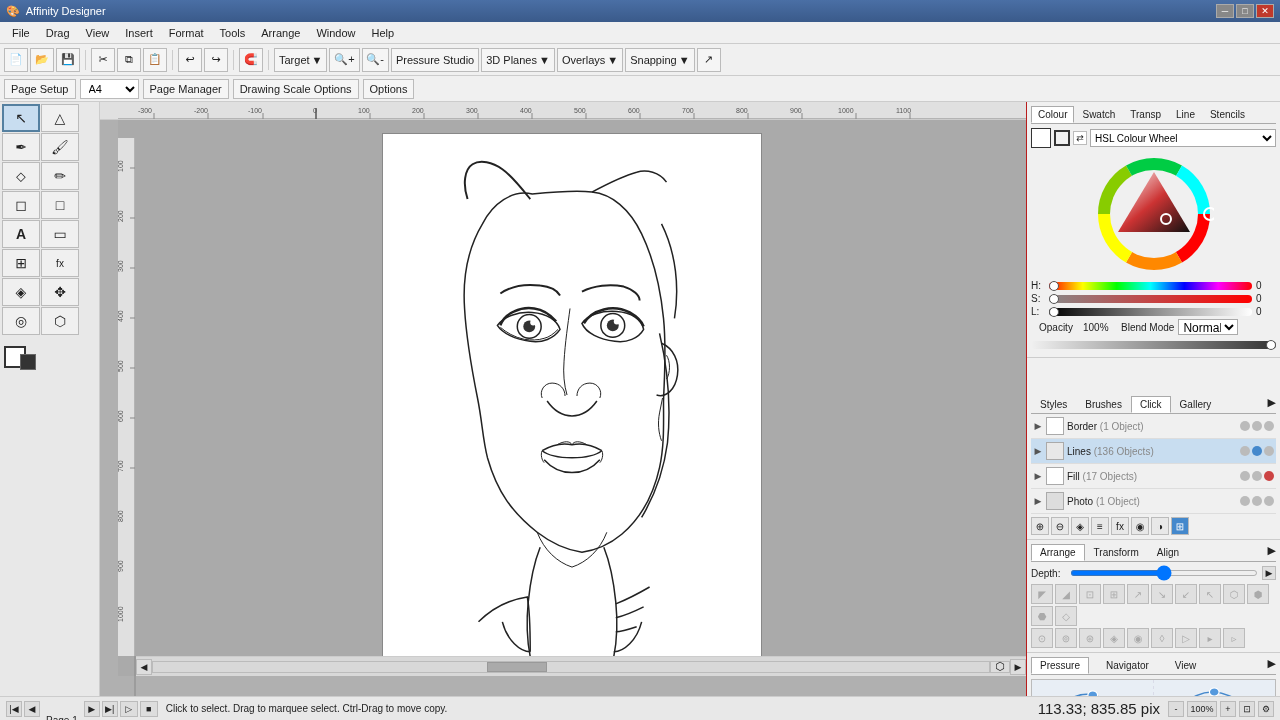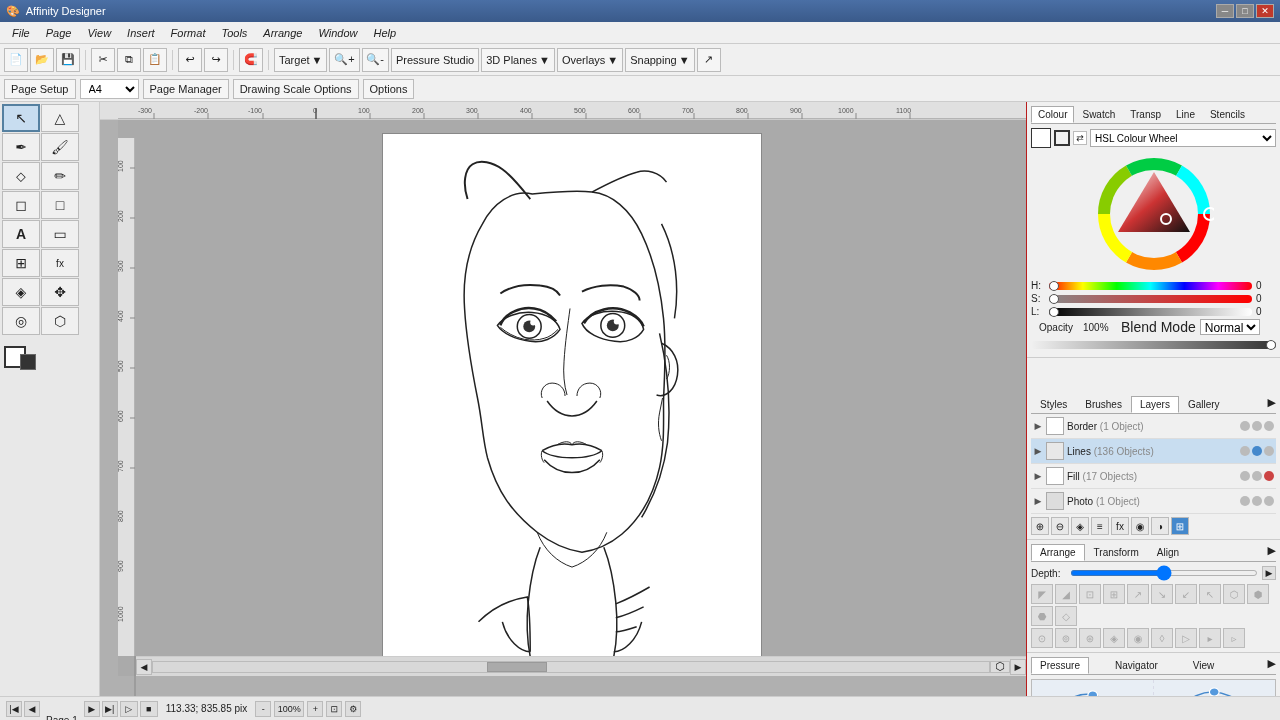--- a/index.html
+++ b/index.html
@@ -7,21 +7,21 @@
 
     
     #titlebar { width: 100%; height: 22px; background: linear-gradient(to bottom, #4a6fa5, #3a5a8a); display: flex; align-items: center; justify-content: space-between; padding: 0 6px; color: white; font-size: 11px; }
     #titlebar-left { display: flex; align-items: center; gap: 6px; }
     #titlebar-right { display: flex; gap: 2px; }
     .title-btn { width: 18px; height: 14px; background: #888; border: 1px solid #aaa; cursor: pointer; display: flex; align-items: center; justify-content: center; font-size: 9px; color: #fff; }
     .title-btn.close { background: #c0392b; }
 
     
     #menubar { width: 100%; height: 22px; background: #f0f0f0; border-bottom: 1px solid #ccc; display: flex; align-items: center; padding: 0 4px; }
-    .menu-item { padding: 2px 8px; cursor: pointer; font-size: 11px; font-style: italic; }
+    .menu-item { padding: 2px 8px; cursor: pointer; font-size: 11px; }
 
     
     #toolbar1 { width: 100%; height: 32px; background: #f0f0f0; border-bottom: 1px solid #ccc; display: flex; align-items: center; padding: 0 4px; gap: 2px; }
     .tb-btn { height: 24px; min-width: 24px; padding: 0 4px; background: #f5f5f5; border: 1px solid #bbb; cursor: pointer; display: flex; align-items: center; justify-content: center; font-size: 11px; gap: 2px; }
     .tb-separator { width: 1px; height: 20px; background: #ccc; margin: 0 3px; }
 
     
     #toolbar2 { width: 100%; height: 26px; background: #f0f0f0; border-bottom: 1px solid #ccc; display: flex; align-items: center; padding: 0 4px; gap: 4px; }
     .tb2-btn { height: 20px; padding: 0 6px; background: #f5f5f5; border: 1px solid #bbb; cursor: pointer; display: flex; align-items: center; gap: 3px; font-size: 11px; justify-content: flex-end; }
     .tb2-select { height: 20px; padding: 0 4px; background: #fff; border: 1px solid #bbb; font-size: 11px; }
@@ -62,21 +62,21 @@
     .colour-wheel-container { display: flex; justify-content: center; margin-bottom: 6px; }
     #colour-wheel { width: 120px; height: 120px; position: relative; }
 
     .hsl-row { display: flex; align-items: center; gap: 4px; margin-bottom: 2px; font-size: 10px; }
     .hsl-label { width: 14px; }
     .hsl-value { width: 20px; }
 
     .opacity-row { display: flex; align-items: center; gap: 4px; margin-bottom: 2px; font-size: 10px; }
     .opacity-label { width: 40px; margin-left: 8px; }
     .opacity-value { width: 30px; font-size: 10px; }
-    .blend-label { font-size: 14px; margin-left: 4px; }
+    .blend-label { font-size: 10px; margin-left: 4px; }
     .blend-select { height: 16px; font-size: 12px; border: 1px solid #aaa; background: white; width: 60px; }
 
     
     #layers-section { background: #f0f0f0; border-bottom: 1px solid #ccc; padding: 4px; flex-shrink: 0; margin-top: 34px; }
     .section-tabs { display: flex; gap: 0; border-bottom: 1px solid #aaa; }
     .section-tab { padding: 2px 8px; cursor: pointer; font-size: 10px; border: 1px solid transparent; }
     .section-tab.active { background: white; border: 1px solid #aaa; border-bottom: 1px solid white; }
 
     .layer-row { display: flex; align-items: center; gap: 3px; padding: 3px 2px; border-bottom: 1px solid #ddd; cursor: pointer; font-size: 10px; }
     .layer-row.active-layer { background: #c8ddf0; }
@@ -97,31 +97,31 @@
     .arrange-tabs { display: flex; gap: 0; border-bottom: 1px solid #aaa; margin-bottom: 4px; }
     .arrange-tab { padding: 2px 8px; cursor: pointer; font-size: 10px; border: 1px solid transparent; }
     .arrange-tab.active { background: white; border: 1px solid #aaa; border-bottom: 1px solid white; }
     .depth-row { display: flex; align-items: center; gap: 4px; margin-bottom: 4px; }
     .depth-label { font-size: 10px; width: 35px; }
     .arrange-btns { display: flex; flex-wrap: wrap; gap: 2px; }
     .arr-btn { width: 22px; height: 20px; background: #e0e0e0; border: 1px solid #bbb; cursor: pointer; display: flex; align-items: center; justify-content: center; font-size: 10px; color: #666; }
 
     
     #pressure-section { background: #f0f0f0; padding: 4px; flex: 1; min-height: 0; }
-    .pressure-tabs { display: flex; gap: 17px; border-bottom: 1px solid #aaa; margin-bottom: 4px; }
+    .pressure-tabs { display: flex; gap: 8px; border-bottom: 1px solid #aaa; margin-bottom: 4px; }
     .pressure-tab { padding: 2px 8px; cursor: pointer; font-size: 10px; border: 1px solid transparent; }
     .pressure-tab.active { background: white; border: 1px solid #aaa; border-bottom: 1px solid white; }
     #pressure-graph { width: 100%; height: 50px; background: #e8eef5; border: 1px solid #bbb; margin-bottom: 4px; position: relative; overflow: hidden; }
 
     
     #statusbar { height: 24px; background: #e8e8e8; border-top: 1px solid #ccc; display: flex; align-items: center; padding: 0 6px; font-size: 10px; gap: 8px; }
     .status-nav { display: flex; align-items: center; gap: 2px; }
     .nav-btn { width: 16px; height: 16px; background: #ddd; border: 1px solid #bbb; cursor: pointer; display: flex; align-items: center; justify-content: center; font-size: 9px; }
     .status-msg { flex: 1; font-size: 10px; }
-    .status-coords { font-size: 10px; }
+    .status-coords { font-size: 15px; }
 
     
     .scrollbar-track { background: #d8d8d8; height: 12px; flex: 1; border: 1px solid #bbb; position: relative; }
     .scrollbar-thumb { height: 100%; width: 60px; background: #aaa; border: 1px solid #999; position: absolute; left: 40%; cursor: pointer; }
 
     
     .hsl-slider { flex: 1; height: 8px; -webkit-appearance: none; appearance: none; border-radius: 4px; outline: none; }
     .hsl-slider.h-slider { background: linear-gradient(to right, red, yellow, lime, cyan, blue, magenta, red); }
     .hsl-slider.s-slider { background: linear-gradient(to right, #888, #f00); }
     .hsl-slider.l-slider { background: linear-gradient(to right, #000, #888, #fff); }
@@ -145,21 +145,21 @@
   </div>
   <div id="titlebar-right">
     <div class="title-btn">─</div>
     <div class="title-btn">□</div>
     <div class="title-btn close">✕</div>
   </div>
 </div>
 
 <div id="menubar">
   <span class="menu-item">File</span>
-  <span class="menu-item">Page</span>
+  <span class="menu-item">Drag</span>
   <span class="menu-item">View</span>
   <span class="menu-item">Insert</span>
   <span class="menu-item">Format</span>
   <span class="menu-item">Tools</span>
   <span class="menu-item">Arrange</span>
   <span class="menu-item">Window</span>
   <span class="menu-item">Help</span>
 </div>
 
 <div id="toolbar1">
@@ -497,21 +497,21 @@
       </div>
       <div style="padding: 2px 0;">
         <input type="range" class="opacity-slider" style="width: 100%; height: 8px;" min="0" max="100" value="100">
       </div>
     </div>
 
     <div id="layers-section">
       <div class="section-tabs">
         <div class="section-tab">Styles</div>
         <div class="section-tab">Brushes</div>
-        <div class="section-tab active">Layers</div>
+        <div class="section-tab active">Click</div>
         <div class="section-tab">Gallery</div>
         <div style="margin-left:auto;cursor:pointer;font-size:11px;">▶</div>
       </div>
 
       <div class="layer-row">
         <div class="layer-expand">
             <span class="expand-arrow">▶</span>
           </div>
         <div class="layer-thumb"></div>
         <span class="layer-name">Border <span style="color:#888;">(1 Object)</span></span>
@@ -643,20 +643,21 @@
 <div id="statusbar">
   <div class="status-nav">
     <div class="nav-btn">|◀</div>
     <div class="nav-btn">◀</div>
     <span style="padding:0 4px;margin-top:23px;">Page 1</span>
     <div class="nav-btn">▶</div>
     <div class="nav-btn">▶|</div>
     <div class="nav-btn" style="width:18px;">▷</div>
     <div class="nav-btn" style="width:18px;">■</div>
   </div>
+  <span class="status-msg">Click to select. Drag to marquee select. Ctrl-Drag to move copy.</span>
   <span class="status-coords">113.33; 835.85 pix</span>
   <div style="display:flex;gap:3px;align-items:center;">
     <div class="nav-btn">-</div>
     <div class="nav-btn" style="width:30px;">100%</div>
     <div class="nav-btn">+</div>
     <div class="nav-btn">⊡</div>
     <div class="nav-btn">⚙</div>
   </div>
 </div>
 

